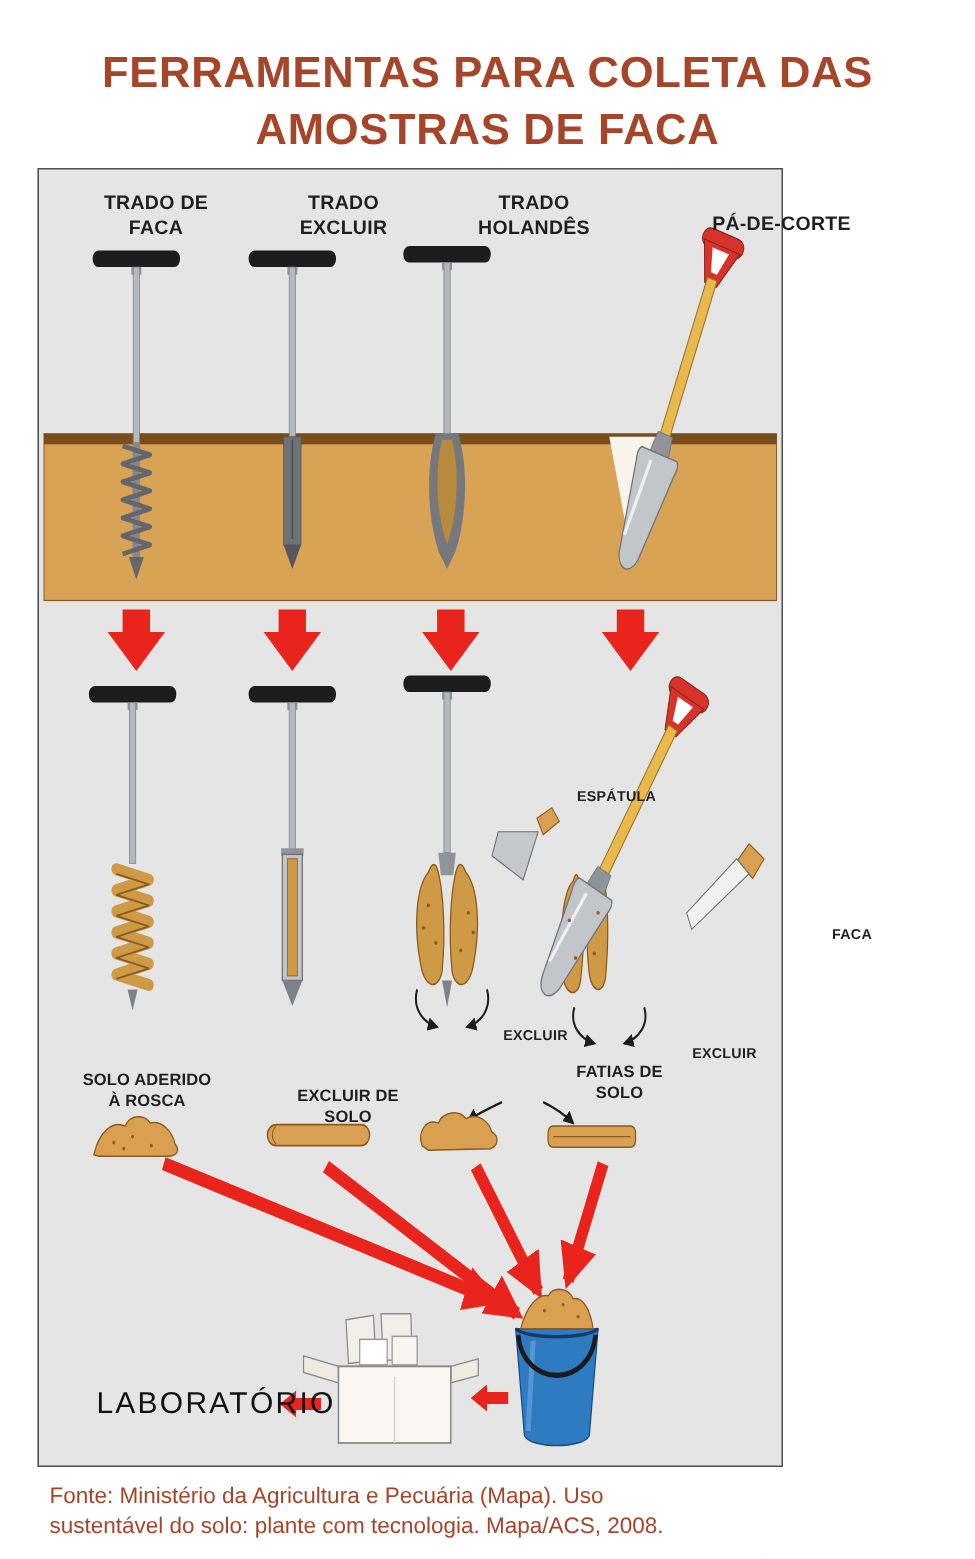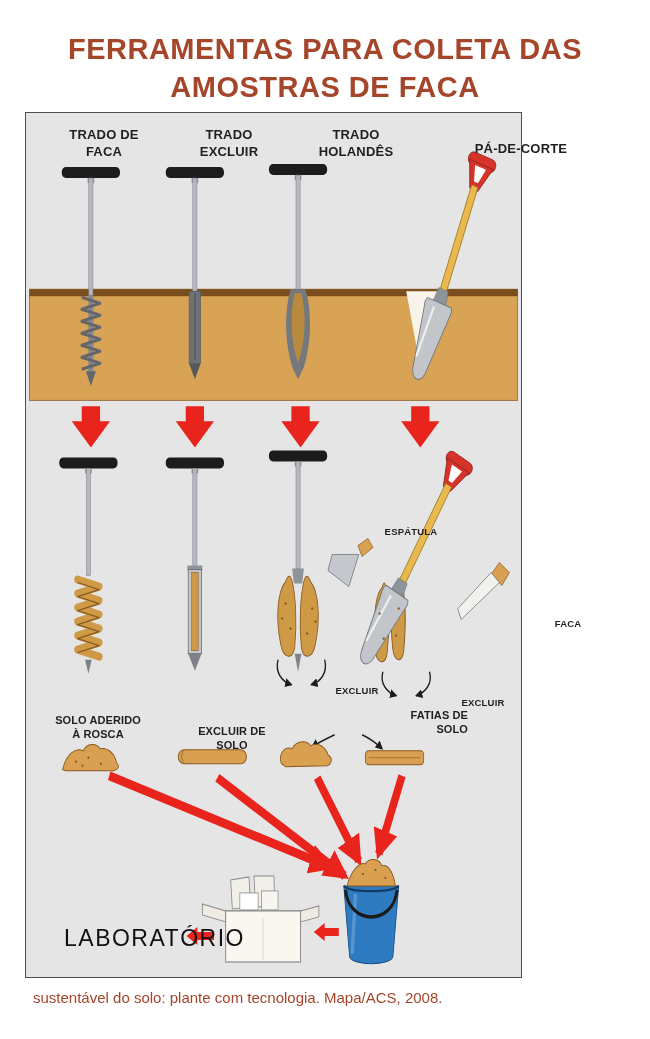--- a/index.html
+++ b/index.html
@@ -7,21 +7,21 @@
         font-family:"Liberation Sans",sans-serif;}
   #title{position:absolute;top:12px;left:0;width:650px;text-align:center;
          color:#A5452A;font-weight:bold;font-size:29px;line-height:1.3;letter-spacing:0.5px;}
   #diagram-box{position:absolute;left:25px;top:112px;width:497px;height:866px;
                border:1.5px solid #4d4d4d;box-sizing:border-box;background:#e5e5e5;}
   #diagram-box svg{position:absolute;left:0;top:0;width:100%;height:100%;}
   .label{position:absolute;text-align:center;font-weight:bold;color:#1f1f1f;}
   .tool-label{font-size:13px;line-height:1.3;letter-spacing:0.2px;}
   .small-label{font-size:9.5px;line-height:1.25;letter-spacing:0.2px;}
   .tiny-label{font-size:11px;line-height:1.3;letter-spacing:0.1px;}
-  .lab-label{font-size:23px;font-weight:normal;letter-spacing:1.5px;color:#111;}
+  .lab-label{font-size:20px;font-weight:normal;letter-spacing:1.5px;color:#111;}
   #footer{position:absolute;left:33px;top:988px;width:580px;color:#A5452A;
           font-size:15px;line-height:1.32;}
   .ln{display:block;}
 </style>
 </head>
 <body>
 
 <div id="page">
 
   <h1 id="title">
@@ -240,25 +240,26 @@
     <div class="label small-label" style="left:407px;top:584px;width:100px;">EXCLUIR</div>
 
     <div class="label tiny-label" style="left:17px;top:600px;width:110px;">
       <span class="ln">SOLO ADERIDO</span>
       <span class="ln">À ROSCA</span>
     </div>
     <div class="label tiny-label" style="left:151px;top:611px;width:110px;">
       <span class="ln">EXCLUIR DE</span>
       <span class="ln">SOLO</span>
     </div>
-    <div class="label tiny-label" style="left:332px;top:595px;width:110px;text-align:right;">
+    <div class="label tiny-label" style="left:332px;top:595px;width:110px;">
       <span class="ln">FATIAS DE</span>
       <span class="ln">SOLO</span>
     </div>
 
     <div class="label lab-label" style="left:38px;top:812px;width:160px;">LABORATÓRIO</div>
   </div>
 
   <div id="footer">
+    <span class="ln">Fonte: Ministério da Agricultura e Pecuária (Mapa). Uso</span>
     <span class="ln">sustentável do solo: plante com tecnologia. Mapa/ACS, 2008.</span>
   </div>
 
 </div>
 
 </body></html>

